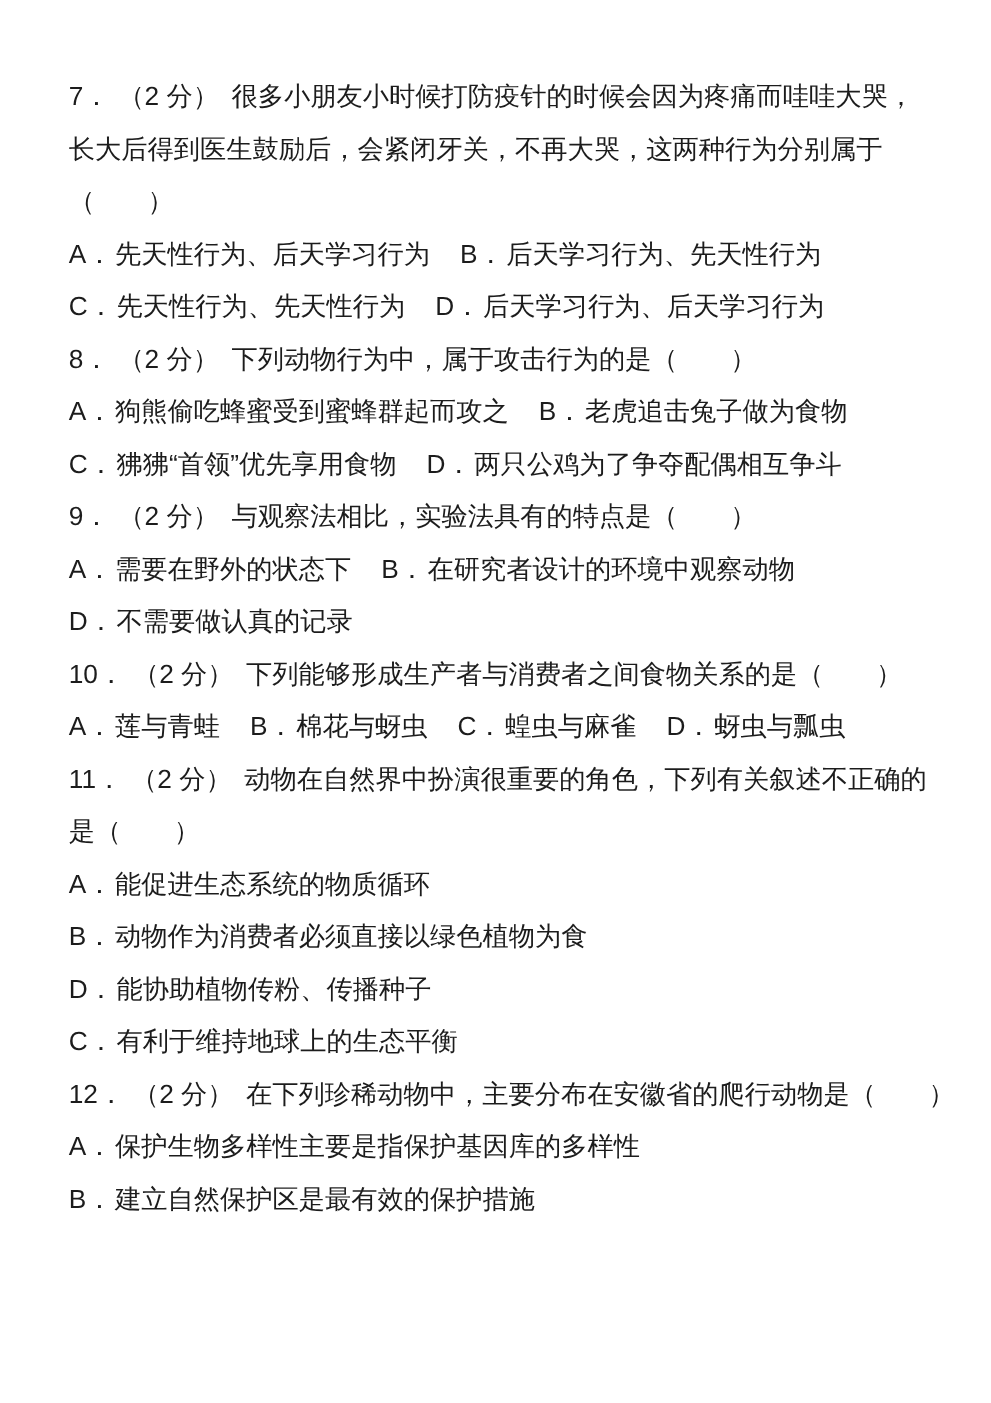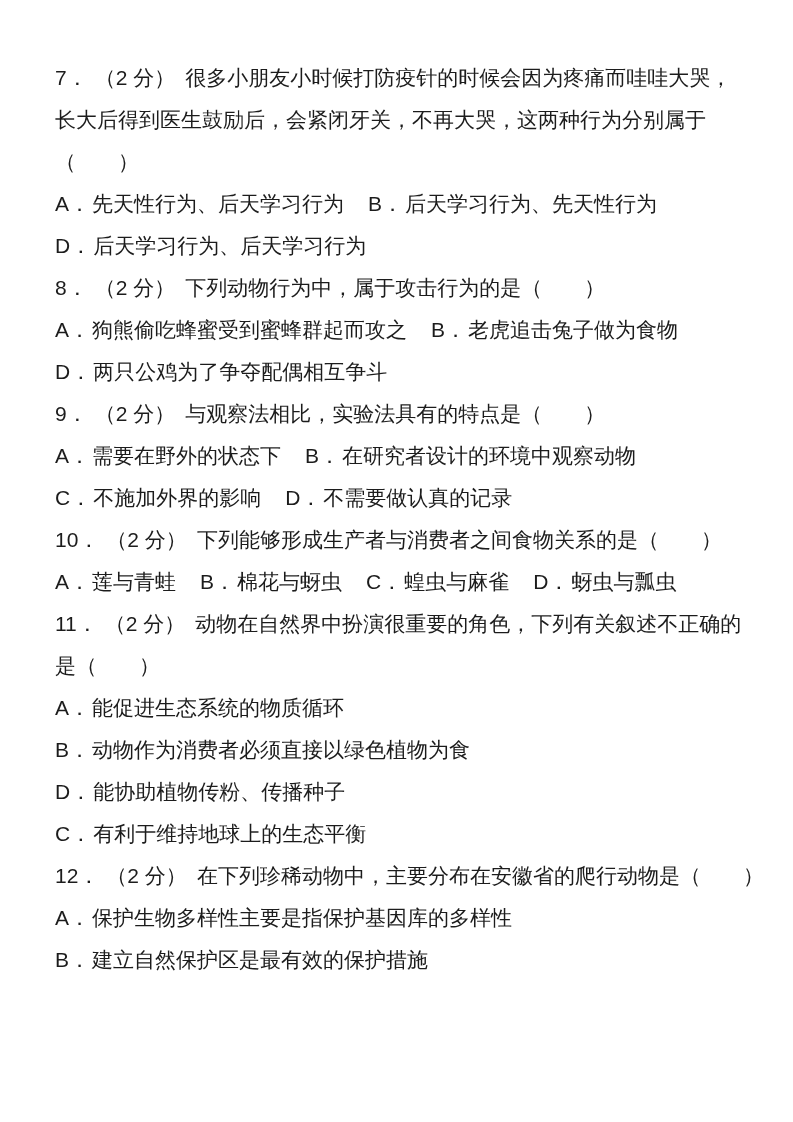--- a/index.html
+++ b/index.html
@@ -35,47 +35,48 @@
       <span>长大后得到医生鼓励后，会紧闭牙关，不再大哭，这两种行为分别属于</span>
     </div>
     <div class="line">
       <span>（　　）</span>
     </div>
     <div class="line opt-row">
       <span class="opt"><span class="opt-label">A．</span><span>先天性行为、后天学习行为</span></span>
       <span class="opt"><span class="opt-label">B．</span><span>后天学习行为、先天性行为</span></span>
     </div>
     <div class="line opt-row">
+      <span class="opt"><span class="opt-label">C．</span><span>先天性行为、先天性行为</span></span>
       <span class="opt"><span class="opt-label">D．</span><span>后天学习行为、后天学习行为</span></span>
     </div>
   </section>
 
   <section>
     <div class="line">
       <span class="qnum">8．</span><span class="points">（2 分）</span><span>下列动物行为中，属于攻击行为的是（　　）</span>
     </div>
     <div class="line opt-row">
       <span class="opt"><span class="opt-label">A．</span><span>狗熊偷吃蜂蜜受到蜜蜂群起而攻之</span></span>
       <span class="opt"><span class="opt-label">B．</span><span>老虎追击兔子做为食物</span></span>
     </div>
     <div class="line opt-row">
+      <span class="opt"><span class="opt-label">C．</span><span>狒狒“首领”优先享用食物</span></span>
       <span class="opt"><span class="opt-label">D．</span><span>两只公鸡为了争夺配偶相互争斗</span></span>
     </div>
   </section>
 
   <section>
     <div class="line">
       <span class="qnum">9．</span><span class="points">（2 分）</span><span>与观察法相比，实验法具有的特点是（　　）</span>
     </div>
     <div class="line opt-row">
       <span class="opt"><span class="opt-label">A．</span><span>需要在野外的状态下</span></span>
       <span class="opt"><span class="opt-label">B．</span><span>在研究者设计的环境中观察动物</span></span>
     </div>
     <div class="line opt-row">
-      <span class="opt"><span class="opt-label">C．</span><span>不施加外界的影响</span></span>
       <span class="opt"><span class="opt-label">D．</span><span>不需要做认真的记录</span></span>
     </div>
   </section>
 
   <section>
     <div class="line">
       <span class="qnum">10．</span><span class="points">（2 分）</span><span>下列能够形成生产者与消费者之间食物关系的是（　　）</span>
     </div>
     <div class="line opt-row">
       <span class="opt"><span class="opt-label">A．</span><span>莲与青蛙</span></span>

